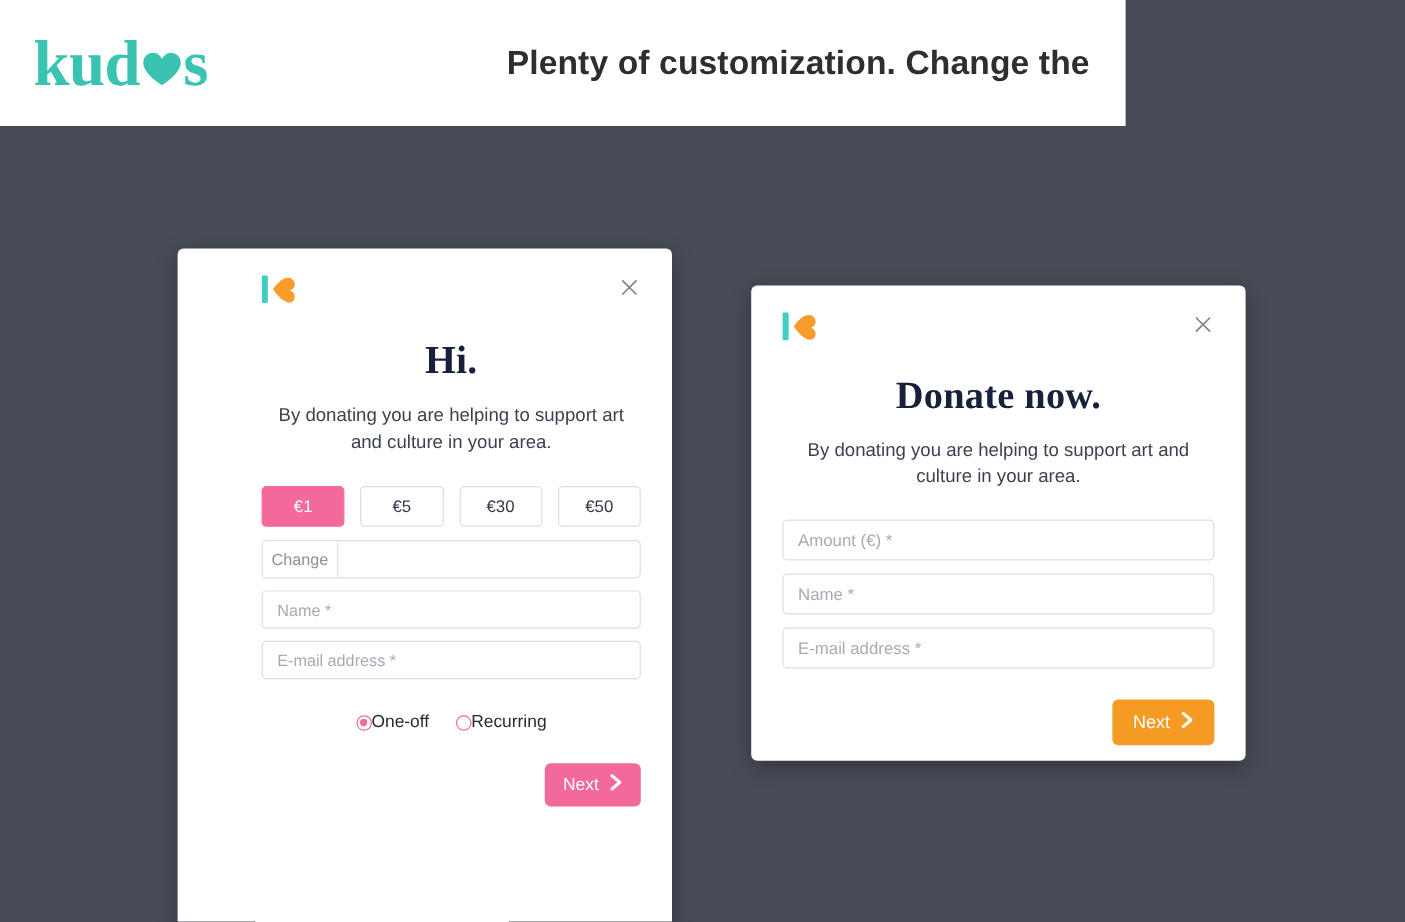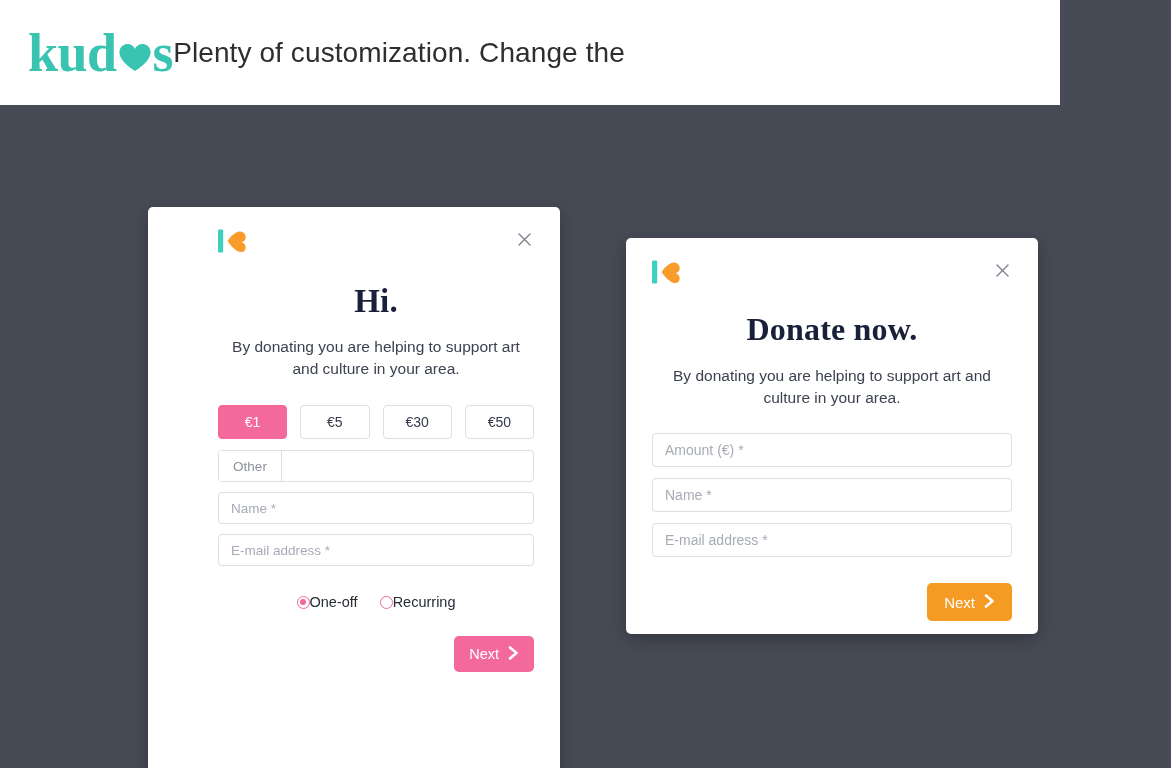--- a/index.html
+++ b/index.html
@@ -11,23 +11,24 @@
     width: 1171px; height: 768px;
     background: #474b56;
     font-family: "Liberation Sans", sans-serif;
     overflow: hidden;
     position: relative;
   }
 
   
   .topbar {
     position: absolute; left: 0; top: 0;
-    width: 1060px; height: 105px;
+    width: 938px; height: 105px;
     background: #ffffff;
     display: flex; align-items: center;
+    justify-content: space-between;
   }
   .brand {
     margin-left: 28px;
     font-family: "Liberation Serif", serif;
     font-size: 54px;
     font-weight: 700;
     color: #38c4b0;
     letter-spacing: -0.5px;
     line-height: 1;
     display: flex; align-items: center;
@@ -45,21 +46,21 @@
   .headline {
     margin-right: 30px;
     text-align: right;
     font-family: "Liberation Sans", sans-serif;
     font-size: 28px;
     font-weight: 300;
     line-height: 1.33;
     color: #2e2e2e;
     letter-spacing: 0.1px;
   }
-  .headline span { display: block; }
+  .headline span { display: block; font-weight: bold; }
 
   
   .card {
     position: absolute;
     background: #ffffff;
     border-radius: 5px;
     box-shadow: 0 5px 18px rgba(0,0,0,0.28);
   }
   .card-left  { left: 148px; top: 207px;  width: 412px; height: 600px; padding-left: 44px; }
   .card-right { left: 626px; top: 238px;  width: 412px; height: 396px; }
@@ -265,21 +266,21 @@
     <div class="subtitle">By donating you are helping to support art and culture in your area.</div>
 
     <div class="amount-row">
       <button class="amt selected">€1</button>
       <button class="amt">€5</button>
       <button class="amt">€30</button>
       <button class="amt">€50</button>
     </div>
 
     <div class="split-field">
-      <div class="split-prefix">Other</div>
+      <div class="split-prefix">Change</div>
     </div>
 
     <input class="field" type="text" placeholder="Name *" style="">
 
     <input class="field" type="text" placeholder="E-mail address *" style="">
 
     <div class="freq-row">
       <label class="radio-opt">
         <span class="radio-dot checked"></span>
         <span>One-off</span>

